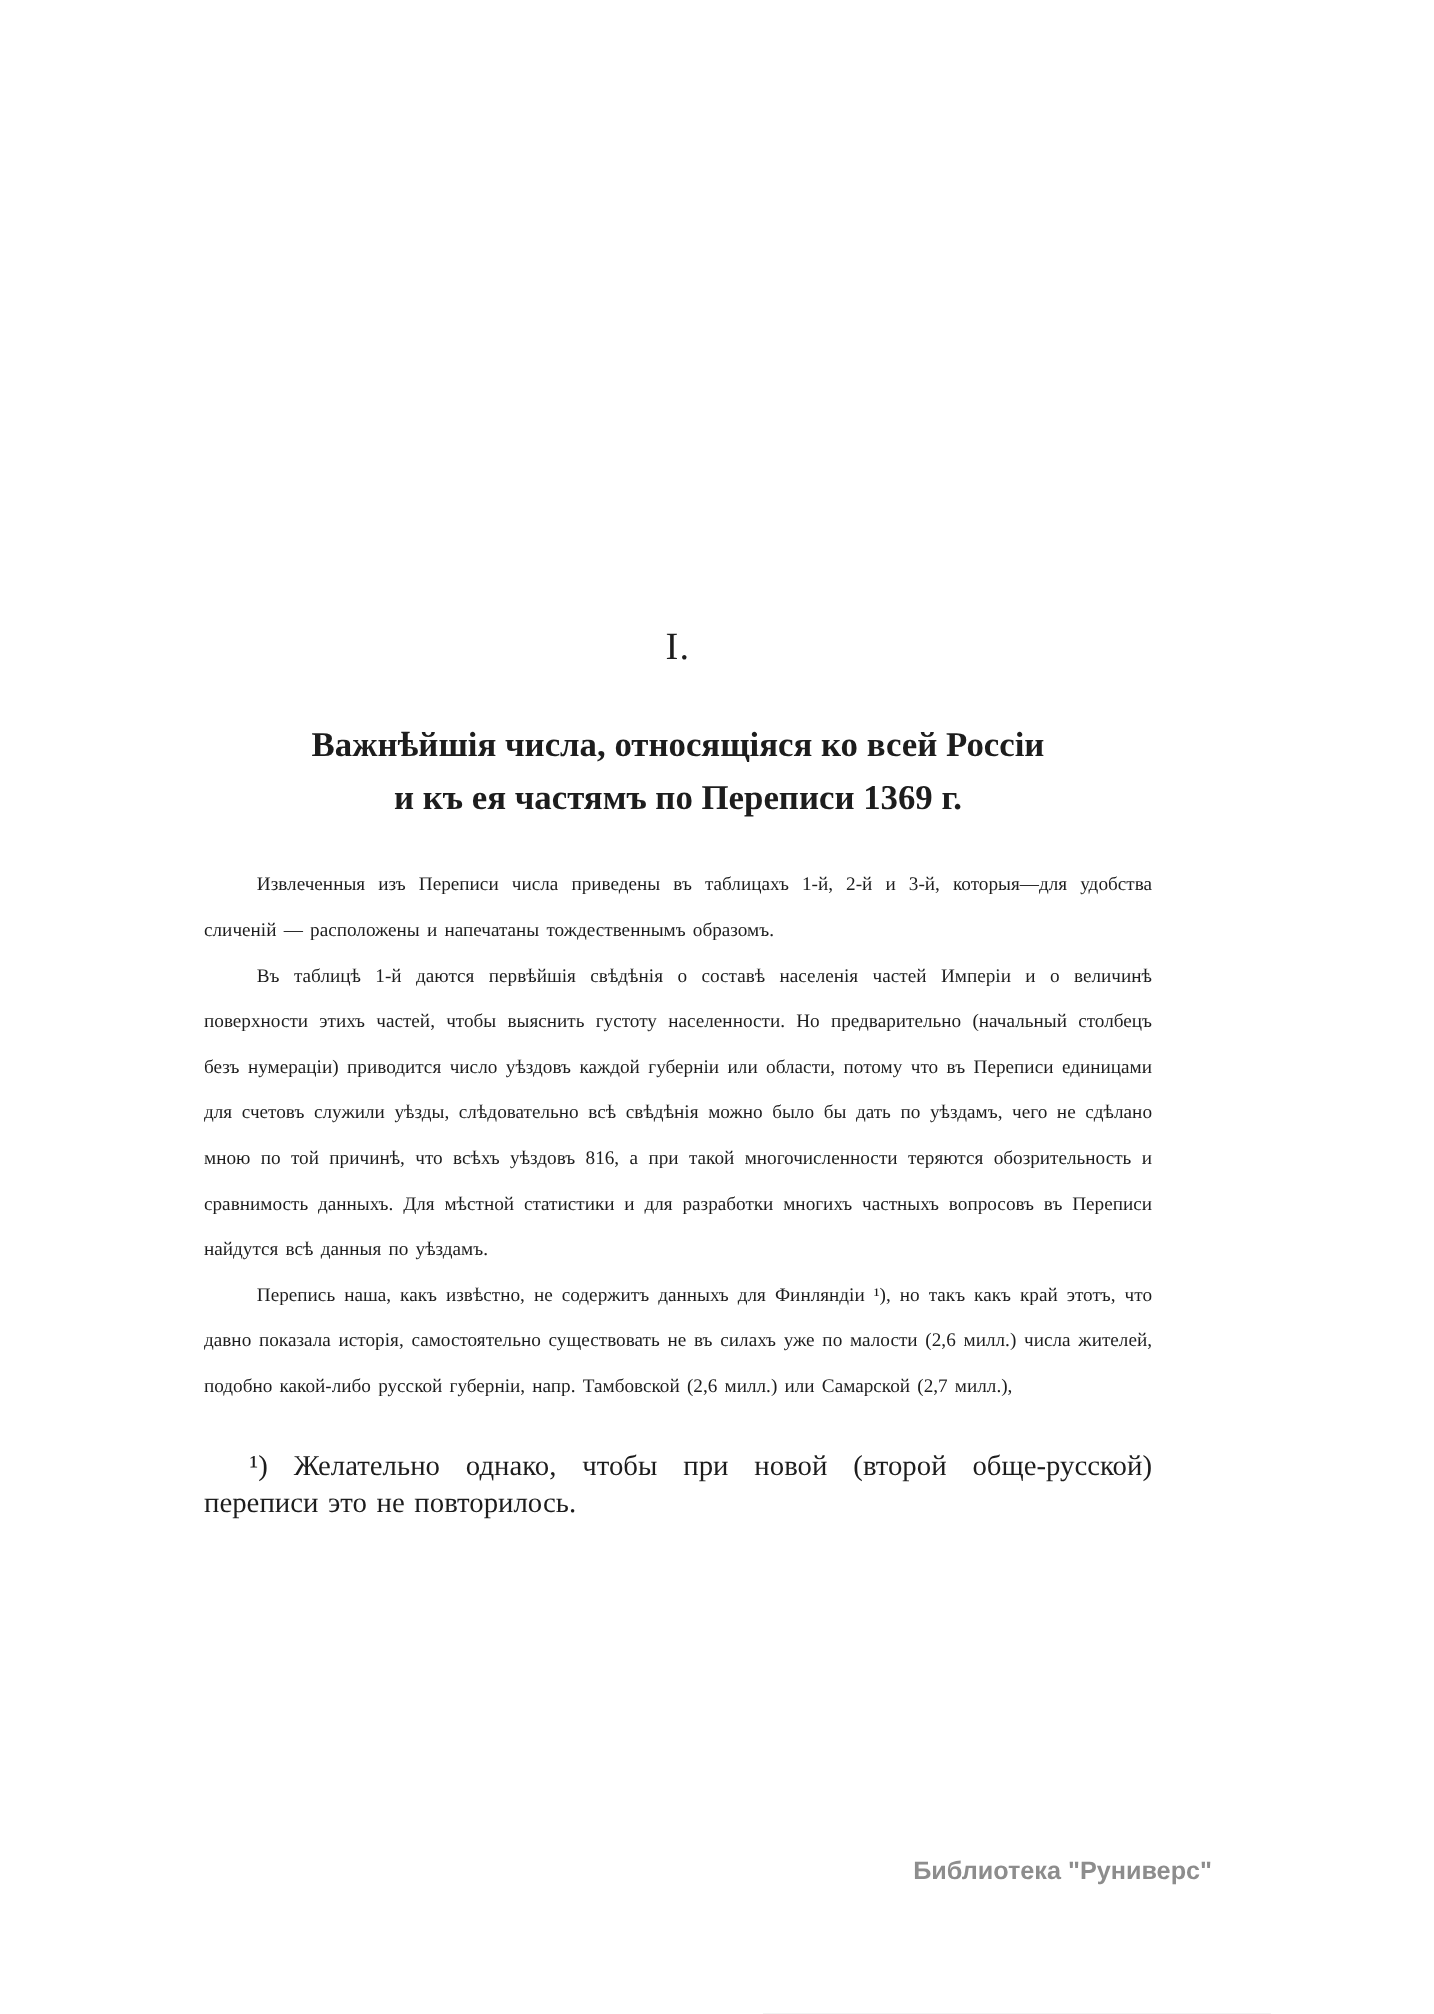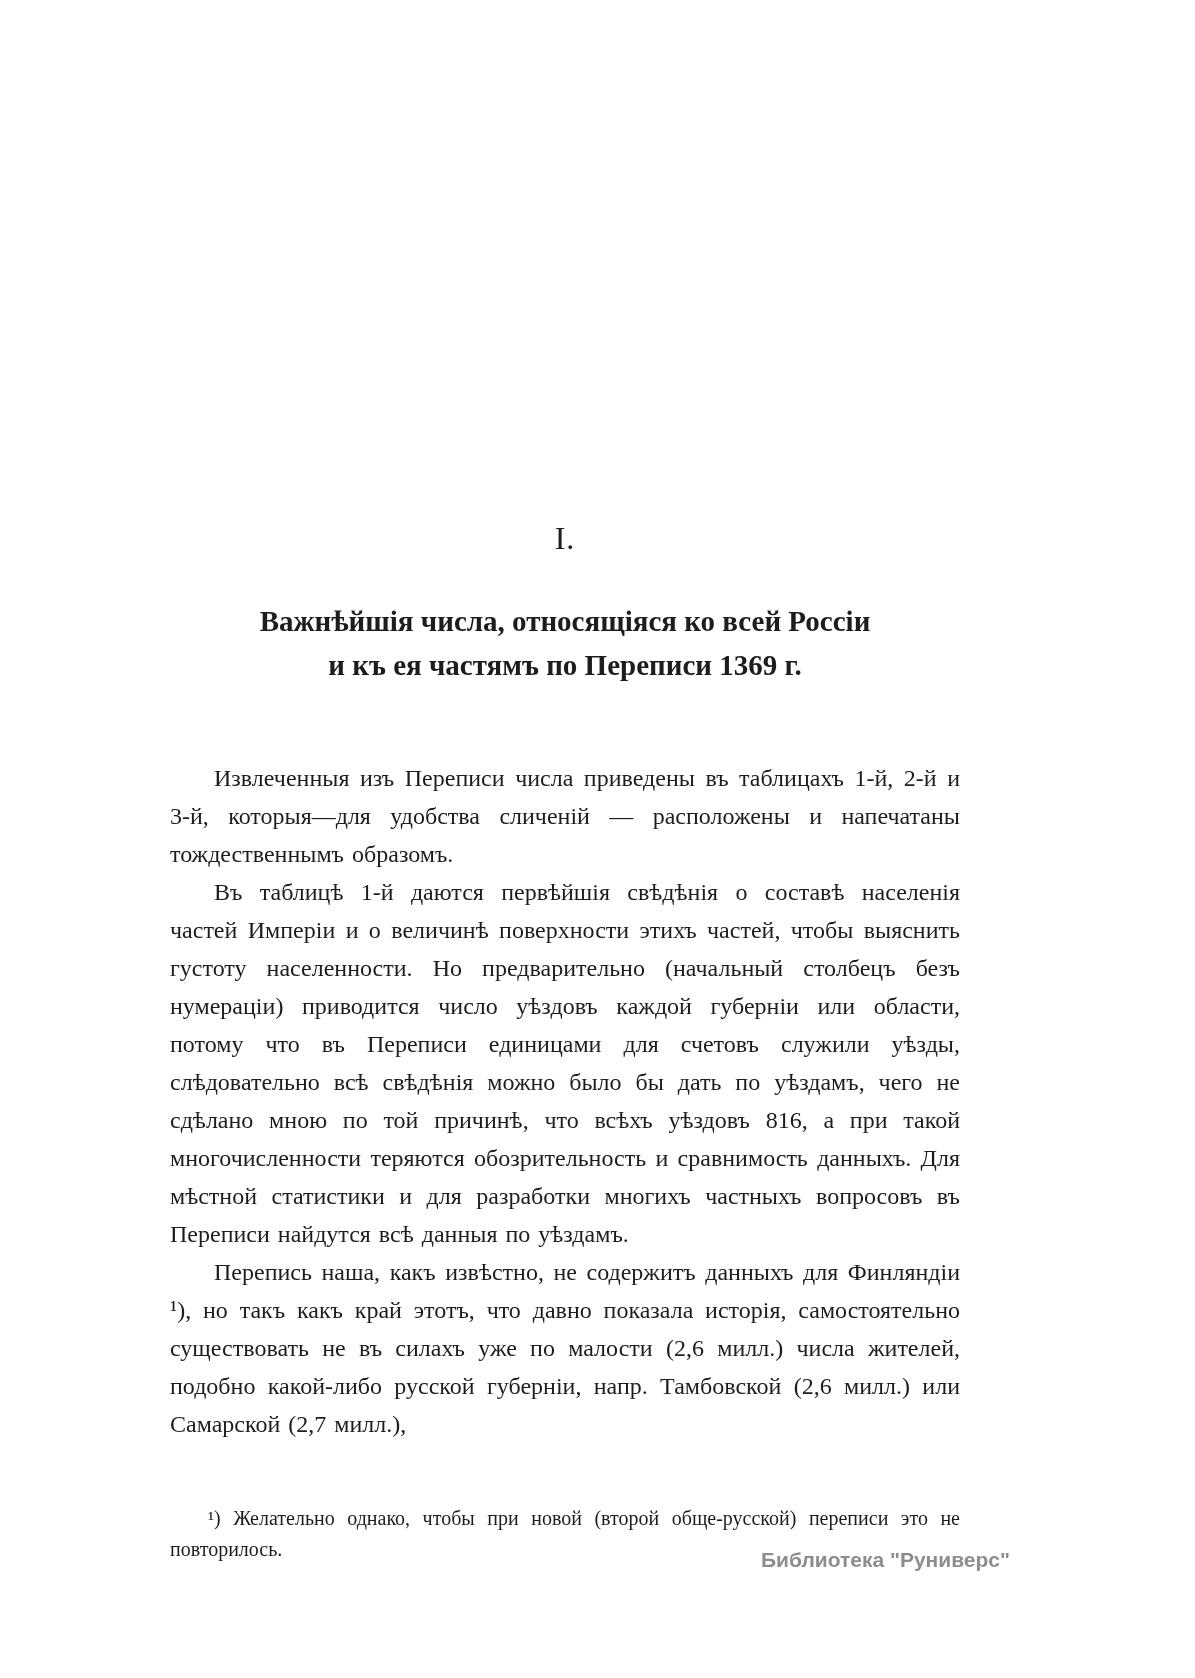--- a/index.html
+++ b/index.html
@@ -27,34 +27,34 @@
     text-align: center;
     font-size: 32px;
     letter-spacing: 1px;
     margin: 0 0 42px 0;
   }
   .title {
     text-align: center;
     font-weight: bold;
     font-size: 29px;
     line-height: 44px;
-    margin: 0 0 72px 0;
+    margin: 0 0 32px 0;
   }
   .body-text p {
     margin: 0;
-    font-size: 24px;
+    font-size: 16px;
     line-height: 38px;
     text-align: justify;
     text-indent: 44px;
     word-spacing: 2px;
   }
   .footnote {
-    margin-top: 60px;
+    margin-top: 32px;
     padding-left: 0;
-    font-size: 20px;
+    font-size: 24px;
     line-height: 31px;
     text-align: justify;
     text-indent: 38px;
     word-spacing: 2px;
   }
   .watermark {
     position: absolute;
     top: 1548px;
     right: 185px;
     font-family: "Liberation Sans", "DejaVu Sans", sans-serif;

